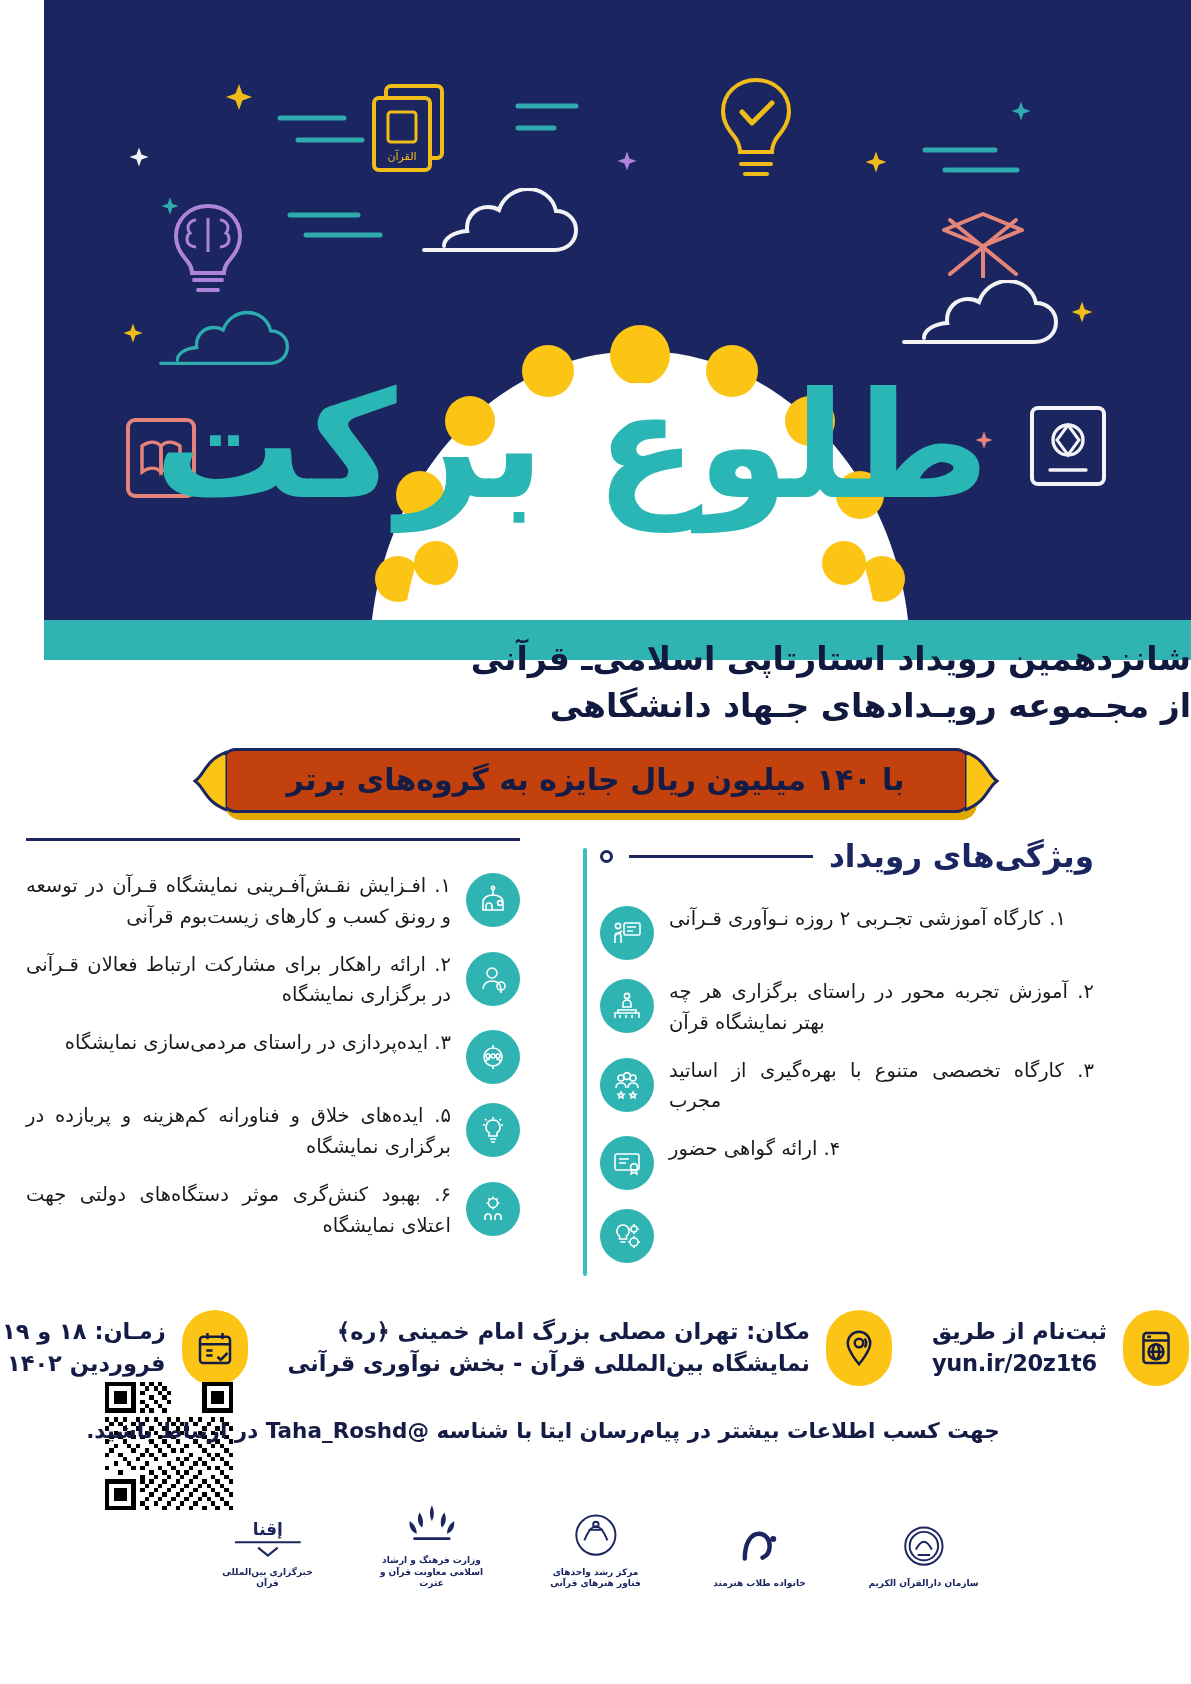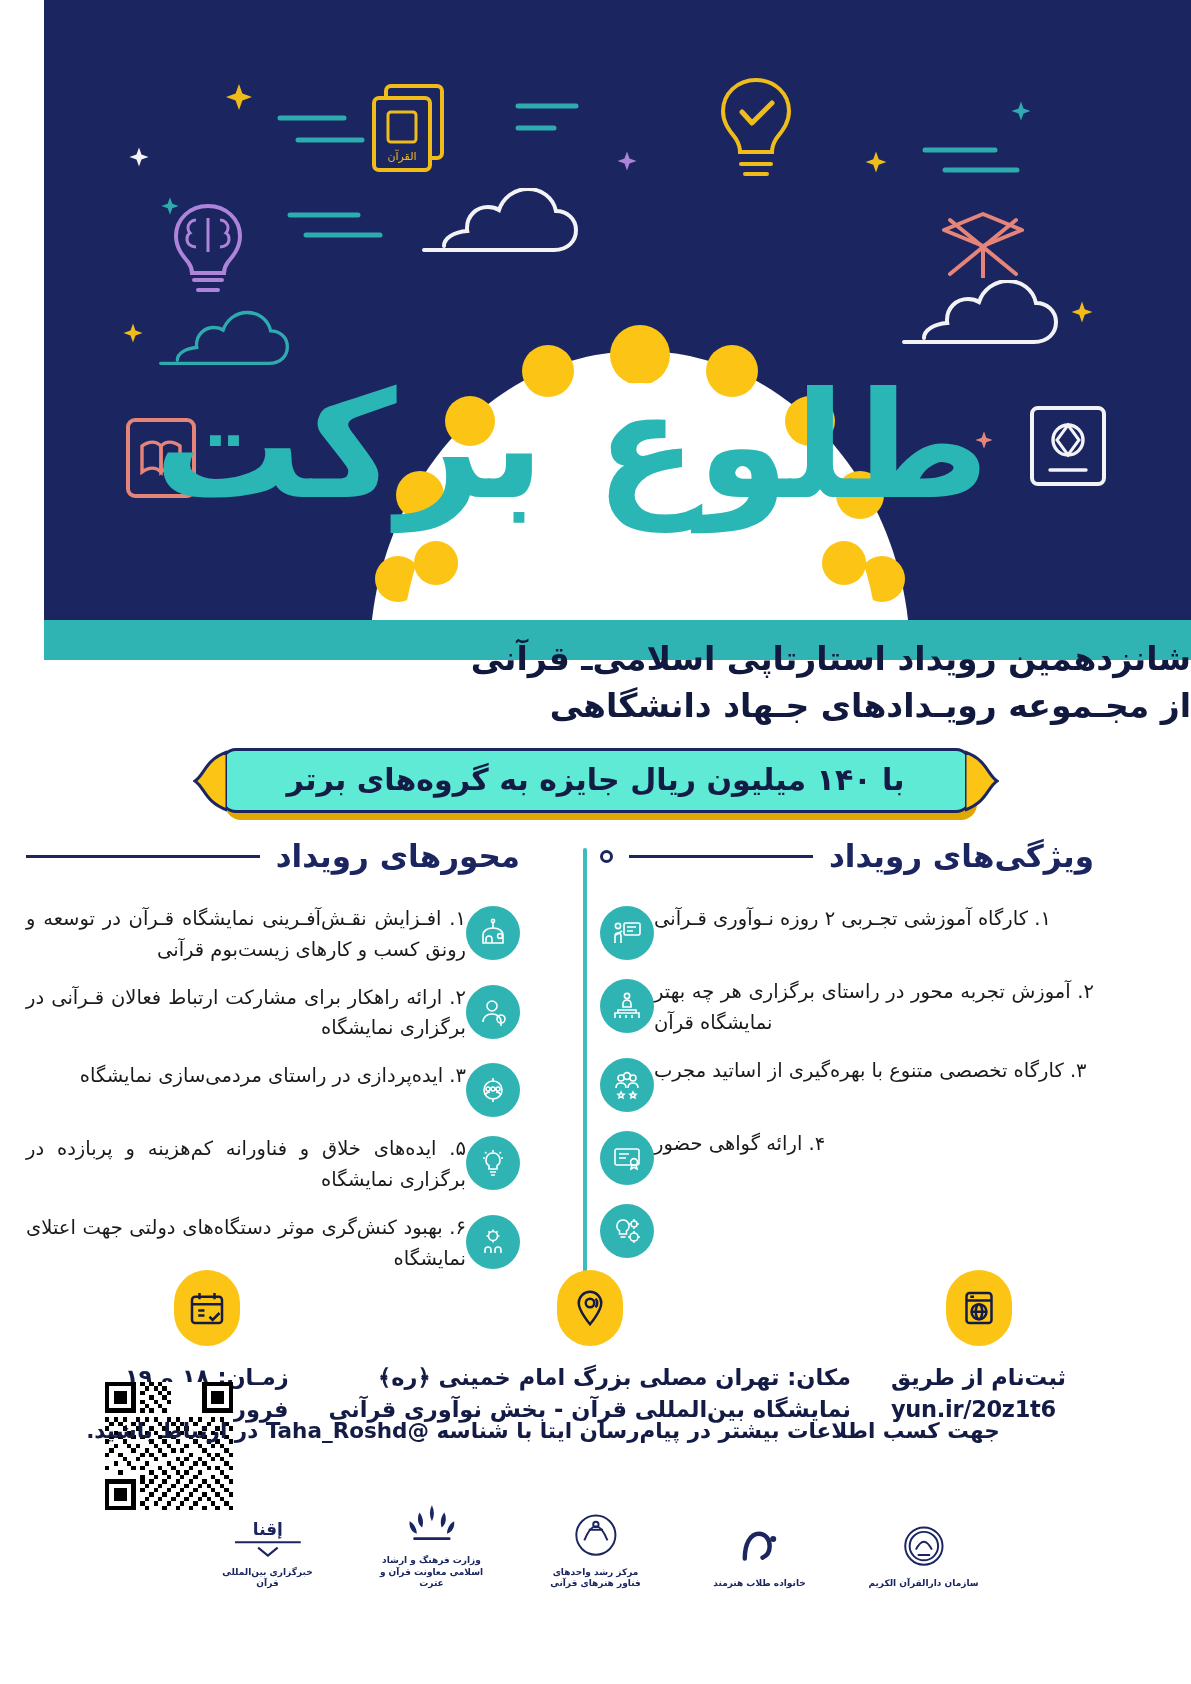--- a/index.html
+++ b/index.html
@@ -50,21 +50,21 @@
     font-size: 33px; font-weight: 700; color: #111a3e; line-height: 1.42;
     letter-spacing: -0.5px;
   }
 
   
   .prize-wrap {
     position: absolute; left: 50%; top: 748px; transform: translateX(-50%);
     display: flex; align-items: center; justify-content: center;
   }
   .prize-band {
-    background: #5eead4;
+    background: #c2410c;
     border: 3px solid #1b2560;
     border-radius: 16px;
     padding: 11px 64px 13px;
     box-shadow: 5px 7px 0 #e0a800;
     position: relative;
   }
   .prize-band .ptxt {
     font-size: 30px; font-weight: 700; color: #141c45; direction: rtl;
     white-space: nowrap; letter-spacing: -0.5px;
   }
@@ -99,42 +99,42 @@
   }
   .sec-rule { flex: 1; height: 3px; background: #1b2560; }
   .sec-dot {
     width: 13px; height: 13px; border: 3px solid #1b2560;
     border-radius: 50%; flex: none;
   }
 
   .item-list { display: flex; flex-direction: column; gap: 17px; }
   .item {
     display: flex; flex-direction: row; align-items: flex-start;
-    gap: 0; direction: rtl;
+    gap: 15px; direction: rtl;
   }
   .item-ico {
     flex: none; width: 54px; height: 54px; border-radius: 50%;
     background: #2fb3b3; display: flex; align-items: center;
     justify-content: center; margin-top: 2px;
   }
   .item-ico svg { width: 32px; height: 32px; }
   .item-txt {
     flex: 1; font-size: 19.5px; line-height: 1.58; color: #1a1a1a;
     direction: rtl; text-align: justify; text-align-last: right;
   }
   .col-left .item { flex-direction: row-reverse; }
   .col-left .item-txt { text-align-last: left; }
 
   
   .infobar {
     position: absolute; left: 0; top: 1288px; width: 1191px; height: 120px;
     display: flex; flex-direction: row-reverse; align-items: center;
     justify-content: center; gap: 0; direction: rtl;
   }
-  .info-block { display: flex; flex-direction: column; align-items: center; gap: 16px; }
+  .info-block { display: flex; align-items: center; gap: 16px; }
   .info-badge {
     flex: none; width: 66px; height: 76px; border-radius: 34px;
     background: #fcc516; display: flex; align-items: center; justify-content: center;
   }
   .info-badge svg { width: 40px; height: 40px; }
   .info-text { direction: rtl; text-align: right; }
   .info-text .ln {
     font-size: 22.5px; font-weight: 700; color: #141c45; line-height: 1.42;
     white-space: nowrap; letter-spacing: -0.3px;
   }
@@ -337,21 +337,20 @@
     </svg>
     <div class="ptxt">با ۱۴۰ میلیون ریال جایزه به گروه‌های برتر</div>
   </div>
 </div>
 
 <div class="col-divider"></div>
 <div class="columns">
 
   <div class="col col-right">
     <div class="sec-head">
-      <div class="sec-title">محورهای رویداد</div>
       <div class="sec-rule"></div>
     </div>
     <div class="item-list">
 
       <div class="item">
         <div class="item-ico">
           <svg viewBox="0 0 32 32" fill="none" stroke="#fff" stroke-width="1.6">
             <path d="M6 18c0-4 4-7 10-7s10 3 10 7v8H6z"></path>
               <path d="M16 11V6"></path>
               <circle cx="16" cy="4" r="1.6"></circle>

